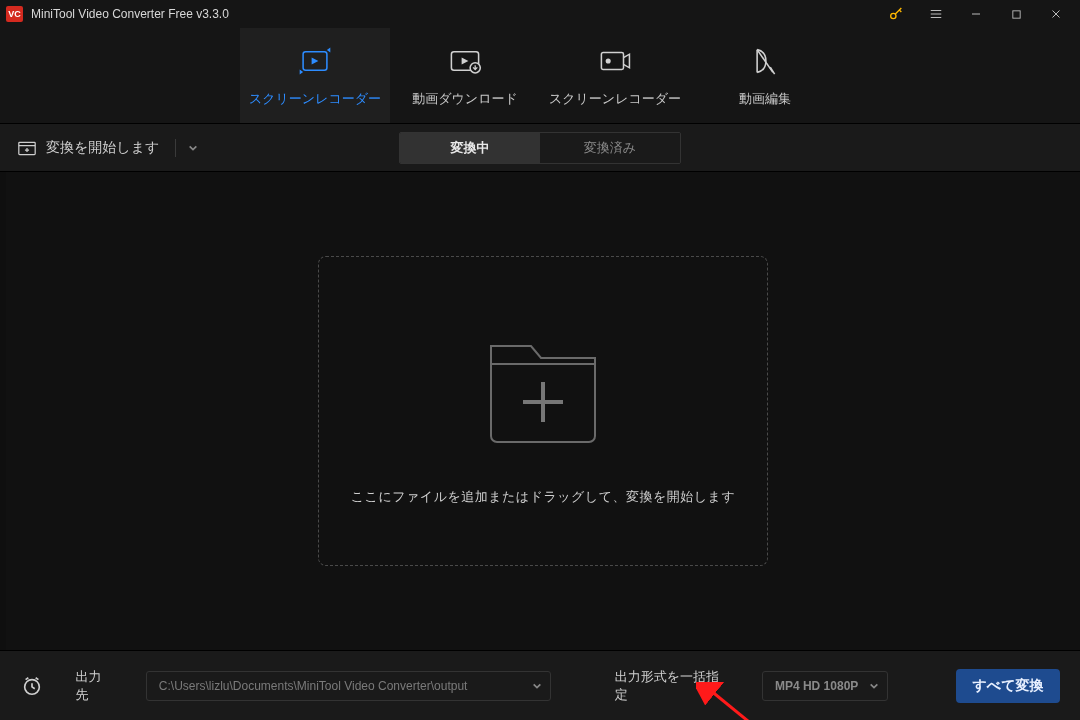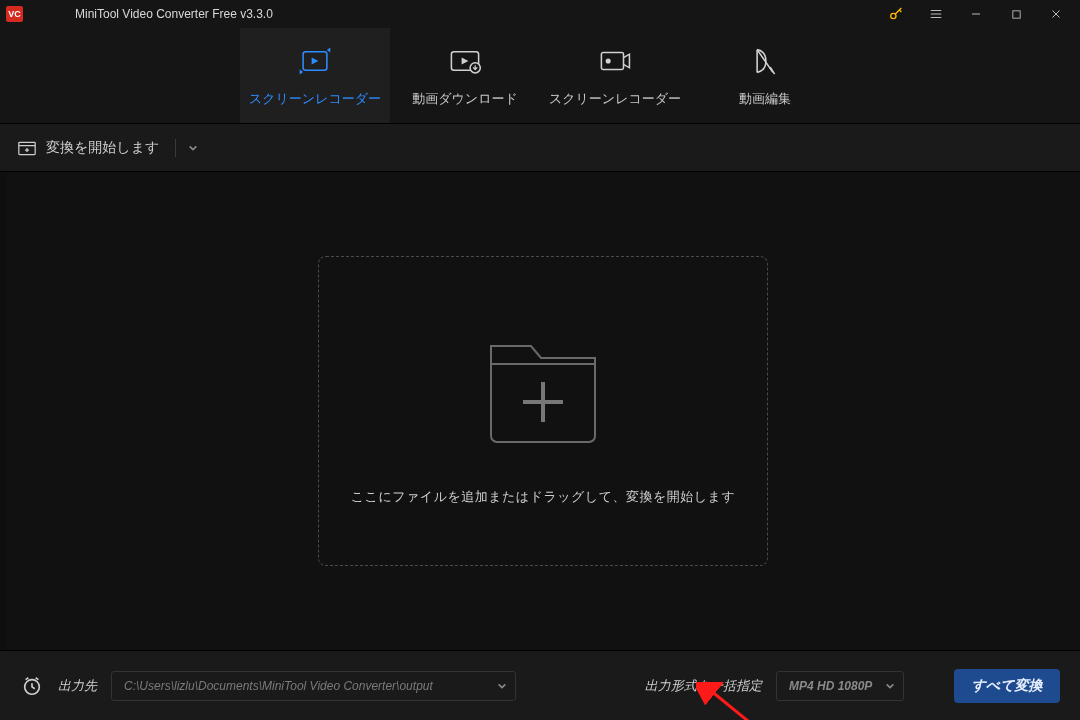--- a/index.html
+++ b/index.html
@@ -1,21 +1,21 @@
 <!DOCTYPE html>
 <html><head>
 <meta charset="utf-8">
 <style>
 * { margin:0; padding:0; box-sizing:border-box; font-family:"Segoe UI","Meiryo","Yu Gothic",sans-serif; }
 body { background:#0f0f0f; width:1080px; height:720px; overflow:hidden; color:#ccc; user-select:none; }
 
 
 .titlebar { height:28px; background:#151515; display:flex; align-items:center; padding:0 4px 0 6px; }
 .logo { width:17px; height:16px; background:#d42a1f; border-radius:2px; display:flex; align-items:center; justify-content:center; color:#fff; font-size:9px; font-weight:bold; margin-right:8px; }
-.title-text { font-size:12px; color:#d8d8d8;margin-left:44px; }
+.title-text { font-size:12px; color:#d8d8d8; }
 .titlebar .spacer { flex:1; }
 .tb-btn { width:40px; height:28px; display:flex; align-items:center; justify-content:center; color:#bdbdbd; }
 .tb-btn.key svg{ stroke:#ffb800; }
 
 
 .nav { height:96px; background:#151515; display:flex; justify-content:center; align-items:stretch; border-bottom:1px solid #000; }
 .nav-tab { width:150px; display:flex; flex-direction:column; align-items:center; justify-content:center; gap:12px; color:#c8c8c8; font-size:13px; }
 .nav-tab.active { background:#1f1f1f; color:#2d8cff; }
 .nav-ico { height:34px; display:flex; align-items:center; justify-content:center; }
 .nav-tab.active .nav-ico svg{ stroke:#2d8cff; fill:none; }
@@ -32,21 +32,21 @@
 
 .body { height:478px; background:#111; display:flex; align-items:center; justify-content:center; position:relative;margin-left:6px; }
 .dropzone { width:450px; height:310px; border:1px dashed #4a4a4a; border-radius:8px; display:flex; flex-direction:column; align-items:center; justify-content:center; gap:28px; }
 .folder-icon { position:relative; }
 .drop-text { font-size:13px; color:#cfcfcf; letter-spacing:0.5px; }
 
 
 .arrow { position:absolute; left:690px; top:510px; pointer-events:none; }
 
 
-.footer { height:70px; background:#1a1a1a; display:flex; align-items:center; padding:0 20px; gap:14px; border-top:1px solid #000;font-style:italic; }
+.footer { height:70px; background:#1a1a1a; display:flex; align-items:center; padding:0 20px; gap:32px; border-top:1px solid #000; }
 .clock-ico { width:24px; height:24px; display:flex; align-items:center; justify-content:center; }
 .lbl { font-size:13px; color:#d0d0d0; }
 .path-box { flex:0 0 auto; width:405px; height:30px; border:1px solid #333; border-radius:3px; display:flex; align-items:center; padding:0 8px 0 12px; font-size:12px; color:#7a7a7a; justify-content:space-between; }
 .footer .spacer { flex:1; }
 .fmt-box { width:128px; height:30px; border:1px solid #333; border-radius:3px; display:flex; align-items:center; padding:0 8px 0 12px; font-size:12px; color:#8a8a8a; font-weight:600; justify-content:space-between; }
 .convert-btn { width:106px; height:34px; background:#1e4b8f; border-radius:4px; display:flex; align-items:center; justify-content:center; color:#e8f0ff; font-size:14px; font-weight:600; margin-left:36px; }
 .chev-dn { width:10px; height:10px; display:inline-flex; }
 .chev-dn svg{ stroke:#888; stroke-width:2; fill:none; }
 </style>
 </head>
@@ -135,20 +135,24 @@
         <path d="M1 6 h20 M11 9 v5 M8.5 11.5 h5"></path>
       </svg>
     <span>変換を開始します</span>
     <span class="caret-split"></span>
     <span class="chev-dn">
         <svg width="10" height="10" viewBox="0 0 12 12">
           <path d="M2 4 l4 4 4-4"></path>
         </svg>
       </span>
   </div>
+  <div class="segments">
+    <div class="seg active">変換中</div>
+    <div class="seg">変換済み</div>
+  </div>
 </div>
 
 <div class="body">
   <div class="dropzone">
     <div class="folder-icon">
       <svg width="140" height="140" viewBox="0 0 140 140" fill="none" stroke="#6a6a6a" stroke-width="2">
         <path d="M18 30 h40 l10 12 h54 v78 a6 6 0 0 1 -6 6 H24 a6 6 0 0 1 -6 -6 V30 z"></path>
         <path d="M18 48 h104"></path>
         <path d="M70 66 v40 M50 86 h40" stroke-width="4" stroke="#777"></path>
       </svg>

